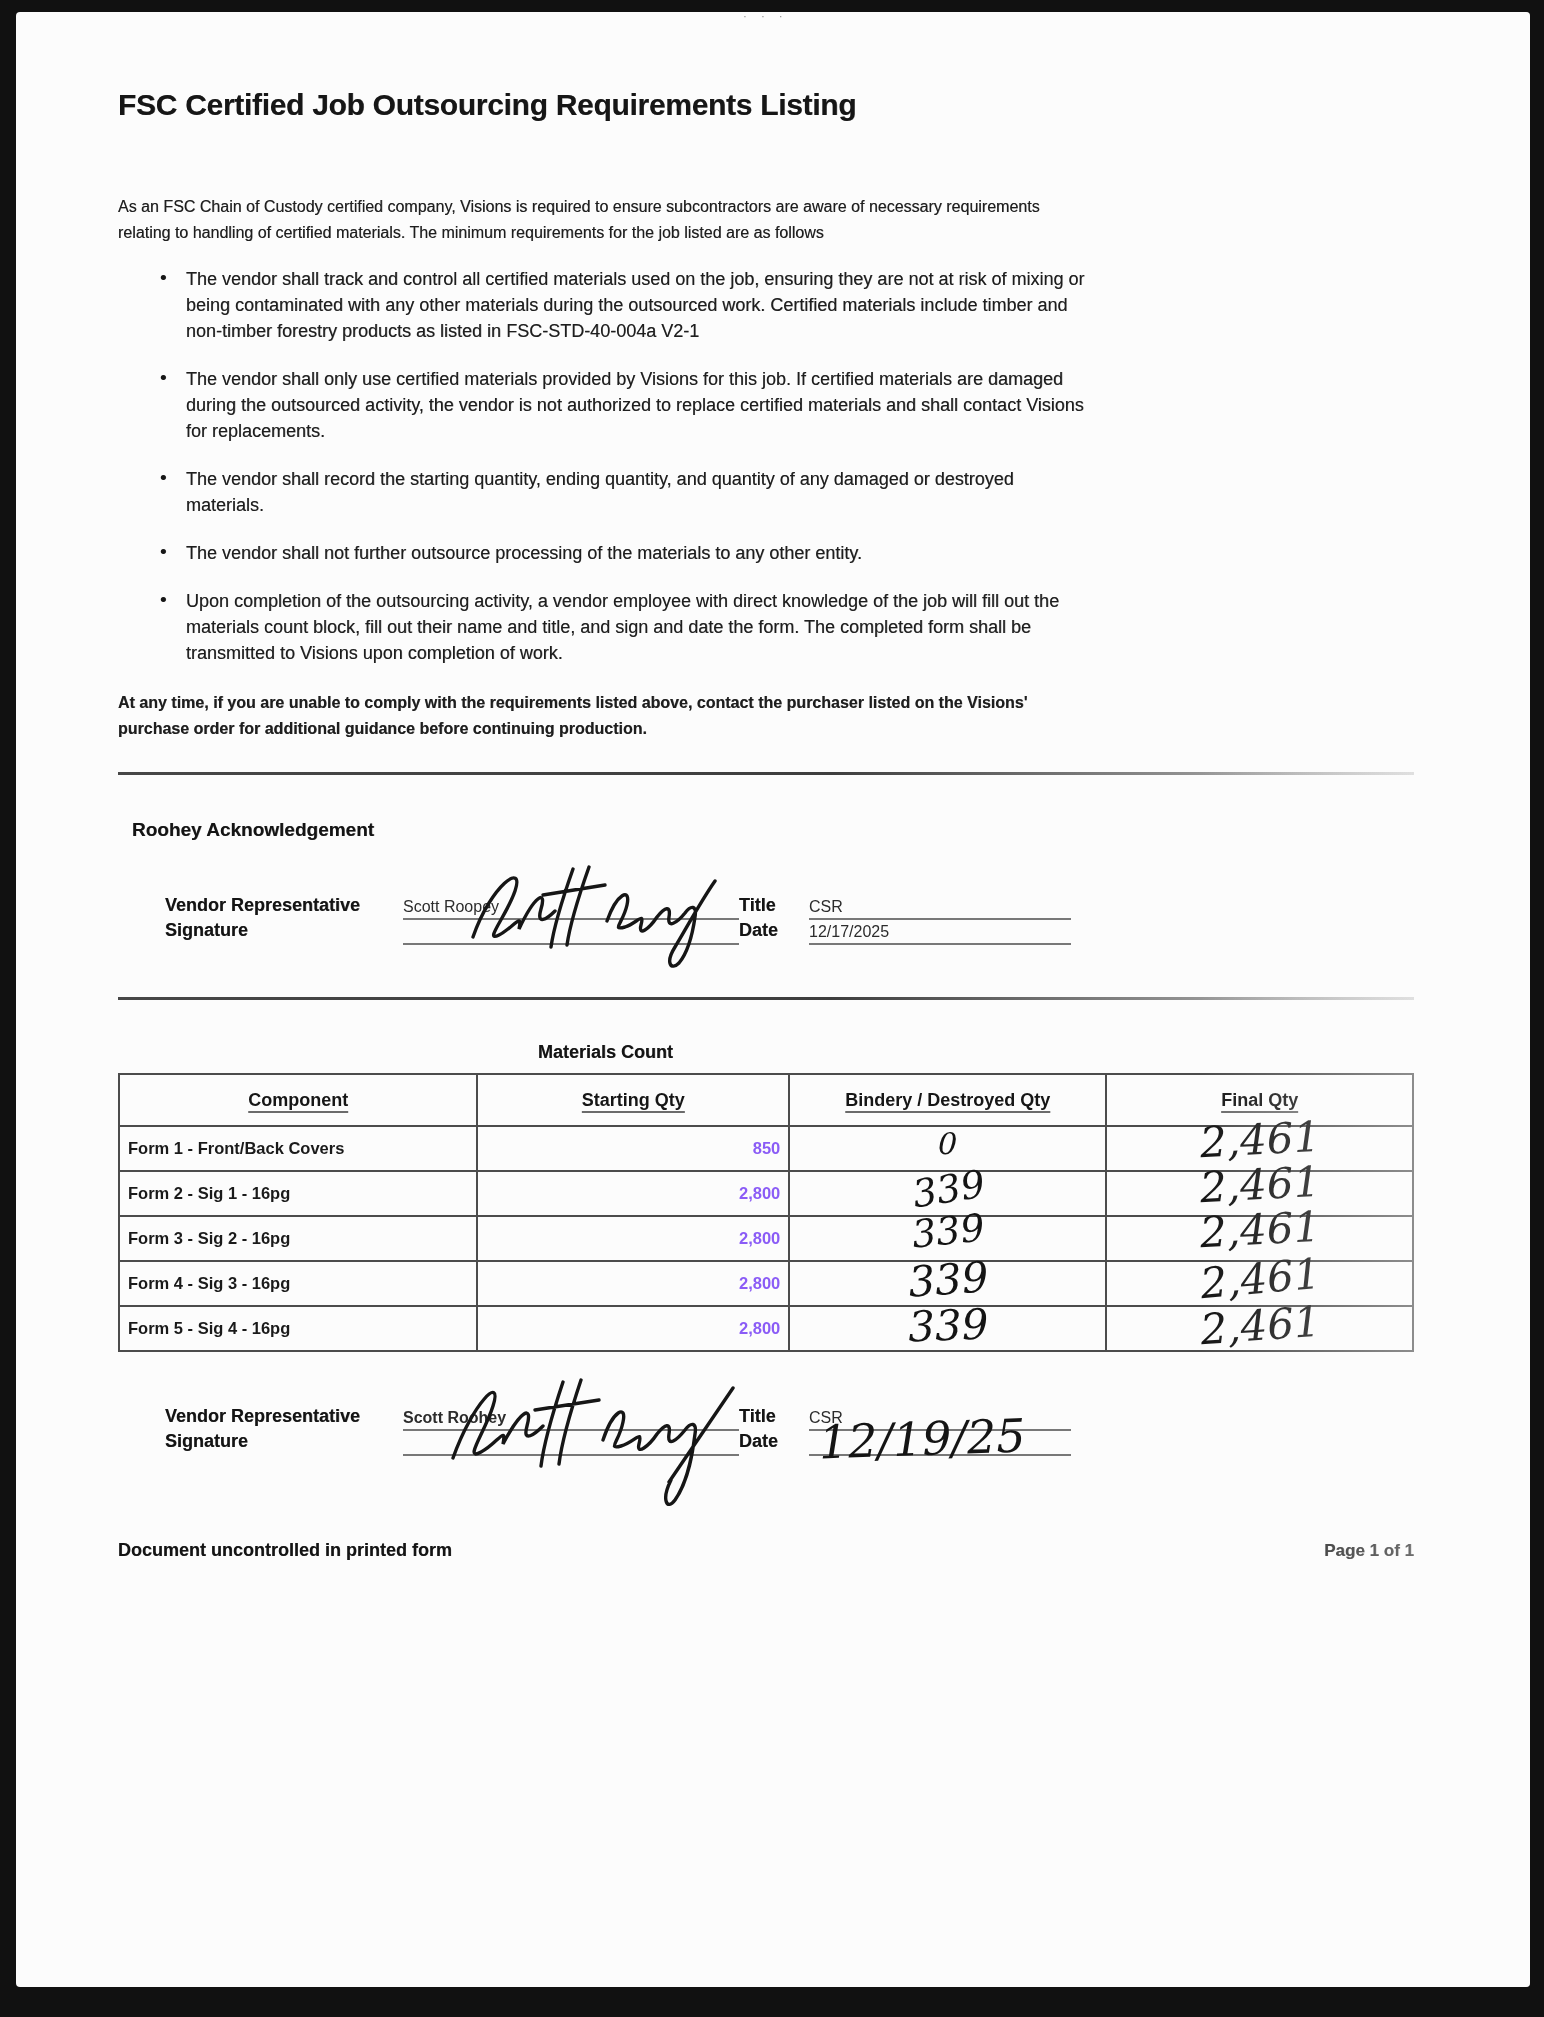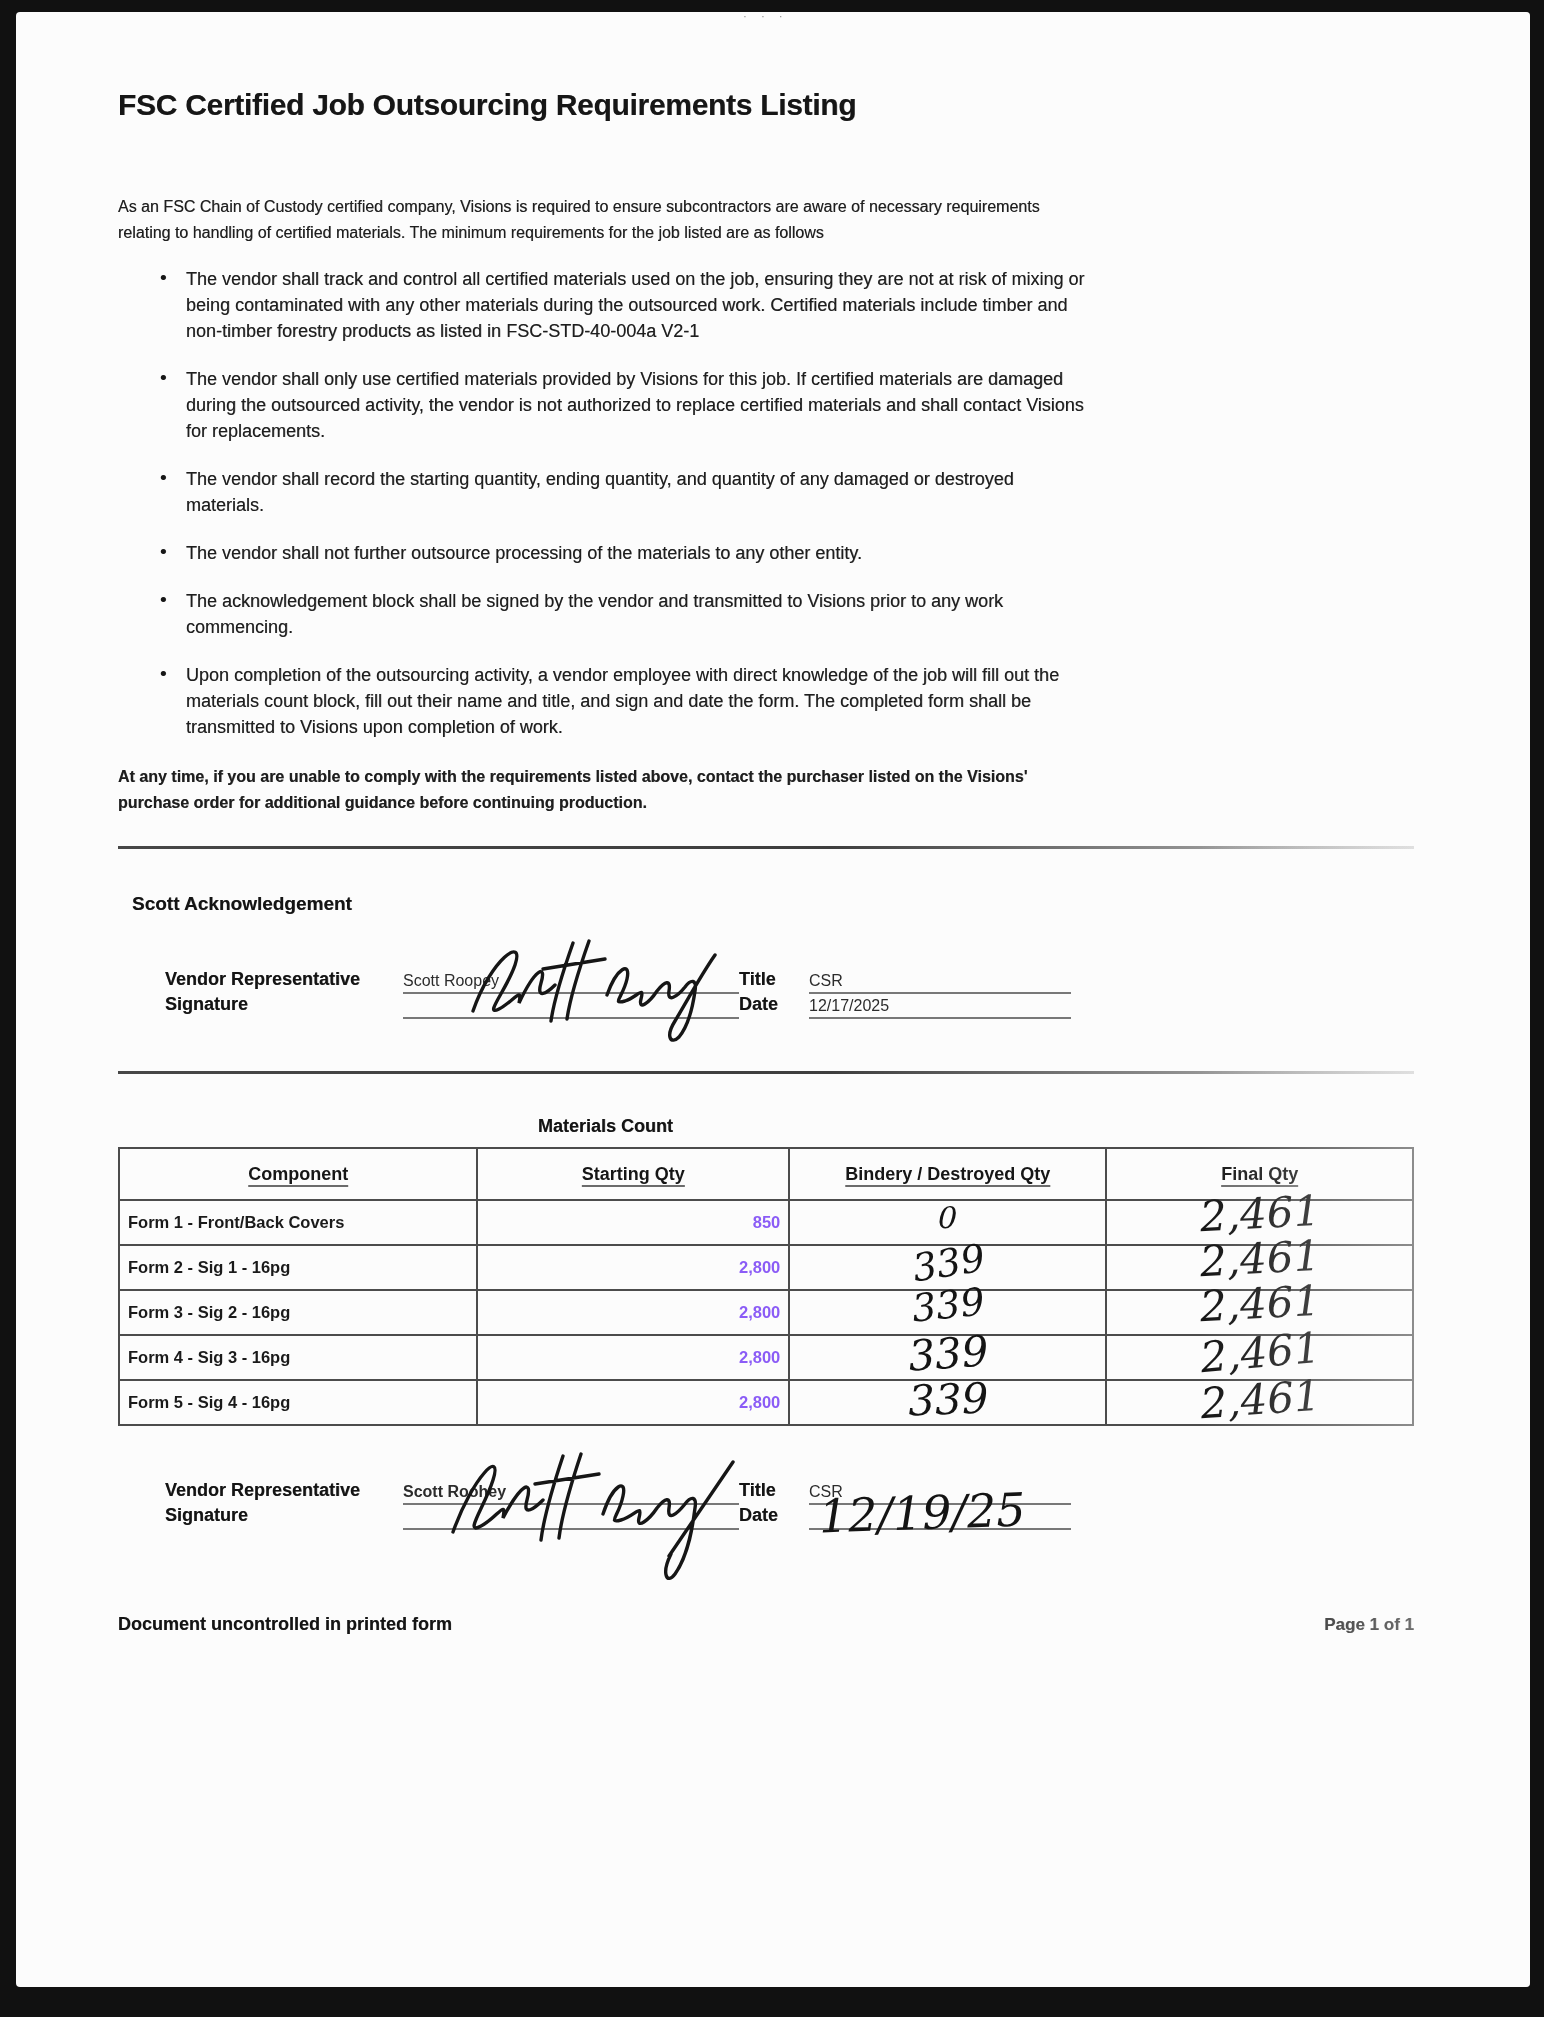--- a/index.html
+++ b/index.html
@@ -122,29 +122,28 @@
     <h1 class="doc-title scan-text">FSC Certified Job Outsourcing Requirements Listing</h1>
 
 
     <p class="intro scan-text">As an FSC Chain of Custody certified company, Visions is required to ensure subcontractors are aware of necessary requirements relating to handling of certified materials.  The minimum requirements for the job listed are as follows</p>
 
     <ul class="req-list">
       <li class="scan-text">The vendor shall track and control all certified materials used on the job, ensuring they are not at risk of mixing or being contaminated with any other materials during the outsourced work.  Certified materials include timber and non-timber forestry products as listed in FSC-STD-40-004a V2-1</li>
       <li class="scan-text">The vendor shall only use certified materials provided by Visions for this job.  If certified materials are damaged during the outsourced activity, the vendor is not authorized to replace certified materials and shall contact Visions for replacements.</li>
       <li class="scan-text">The vendor shall record the starting quantity, ending quantity, and quantity of any damaged or destroyed materials.</li>
       <li class="scan-text">The vendor shall not further outsource processing of the materials to any other entity.</li>
-      <li class="scan-text">The acknowledgement block shall be signed by the vendor and transmitted to Visions prior to any work commencing.</li>
       <li class="scan-text">Upon completion of the outsourcing activity, a vendor employee with direct knowledge of the job will fill out the materials count block, fill out their name and title, and sign and date the form.  The completed form shall be transmitted to Visions upon completion of work.</li>
     </ul>
 
     <p class="closing scan-text">At any time, if you are unable to comply with the requirements listed above, contact the purchaser listed on the Visions' purchase order for additional guidance before continuing production.</p>
 
     <hr class="rule">
 
-    <h2 class="section-heading scan-text">Scott Acknowledgement</h2>
+    <h2 class="section-heading scan-text">Roohey Acknowledgement</h2>
 
     <div class="sig-block">
       <div class="sig-row">
         <span class="sig-label scan-text">Vendor Representative</span>
         <span class="sig-value-line">
           <span class="fill-line"><span class="typed-value">Scott Roopey</span></span>
         </span>
         <span class="sig-label scan-text">Title</span>
         <span class="sig-value-line">
           <span class="fill-line"><span class="typed-value">CSR</span></span>

